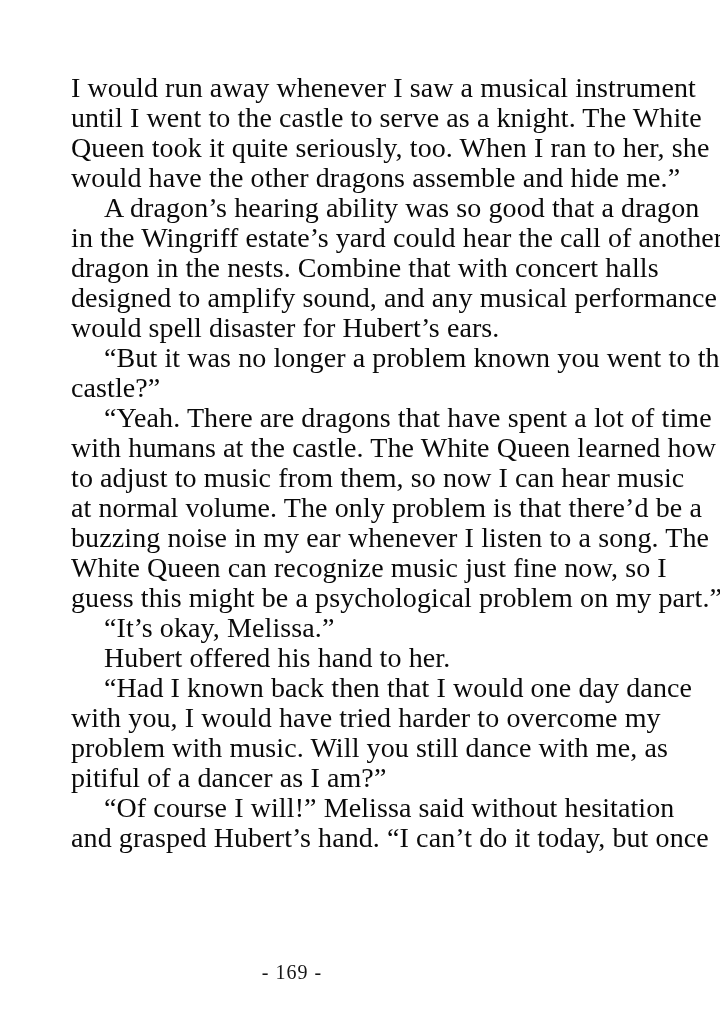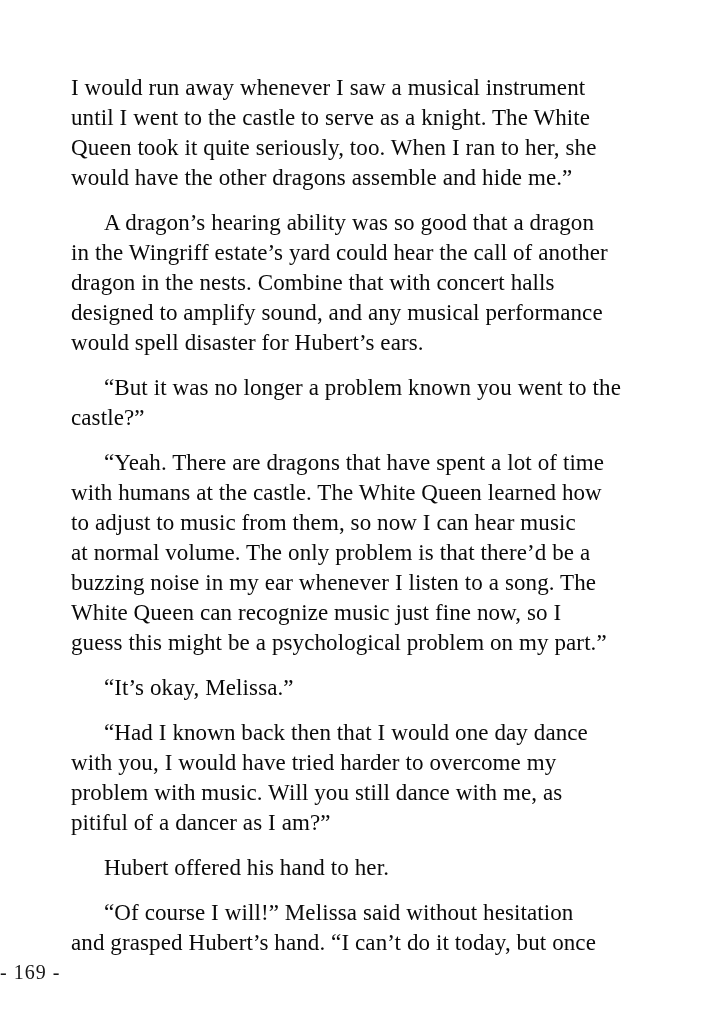--- a/index.html
+++ b/index.html
@@ -21,36 +21,35 @@
     color: #0a0a0a;
   }
   .text-block {
     position: absolute;
     left: 71px;
     top: 73px;
     width: 600px;
   }
   .para {
     margin: 0;
-    font-size: 23px;
+    font-size: 28px;
     line-height: 30px;
     white-space: pre;
     text-align: left;
     letter-spacing: 0.1px;
   }
   .para.indent {
     text-indent: 33px;
-    margin-top: 15px;
   }
   .footer {
     position: absolute;
     left: 0;
     top: 957px;
     width: 584px;
-    text-align: left;
+    text-align: center;
     font-size: 20px;
     line-height: 30px;
     letter-spacing: 1px;
     color: #161616;
   }
 </style>
 </head>
 <body>
 
 <div class="page">
@@ -67,24 +66,24 @@
       <p class="para indent">“But it was no longer a problem known you went to the
 castle?”</p>
       <p class="para indent">“Yeah. There are dragons that have spent a lot of time
 with humans at the castle. The White Queen learned how
 to adjust to music from them, so now I can hear music
 at normal volume. The only problem is that there’d be a
 buzzing noise in my ear whenever I listen to a song. The
 White Queen can recognize music just fine now, so I
 guess this might be a psychological problem on my part.”</p>
       <p class="para indent">“It’s okay, Melissa.”</p>
+      <p class="para indent">Hubert offered his hand to her.</p>
       <p class="para indent">“Had I known back then that I would one day dance
 with you, I would have tried harder to overcome my
 problem with music. Will you still dance with me, as
 pitiful of a dancer as I am?”</p>
-      <p class="para indent">Hubert offered his hand to her.</p>
       <p class="para indent">“Of course I will!” Melissa said without hesitation
 and grasped Hubert’s hand. “I can’t do it today, but once</p>
     </div>
   <div class="footer">
     <span>- 169 -</span>
   </div>
 </div>
 
 </body></html>

